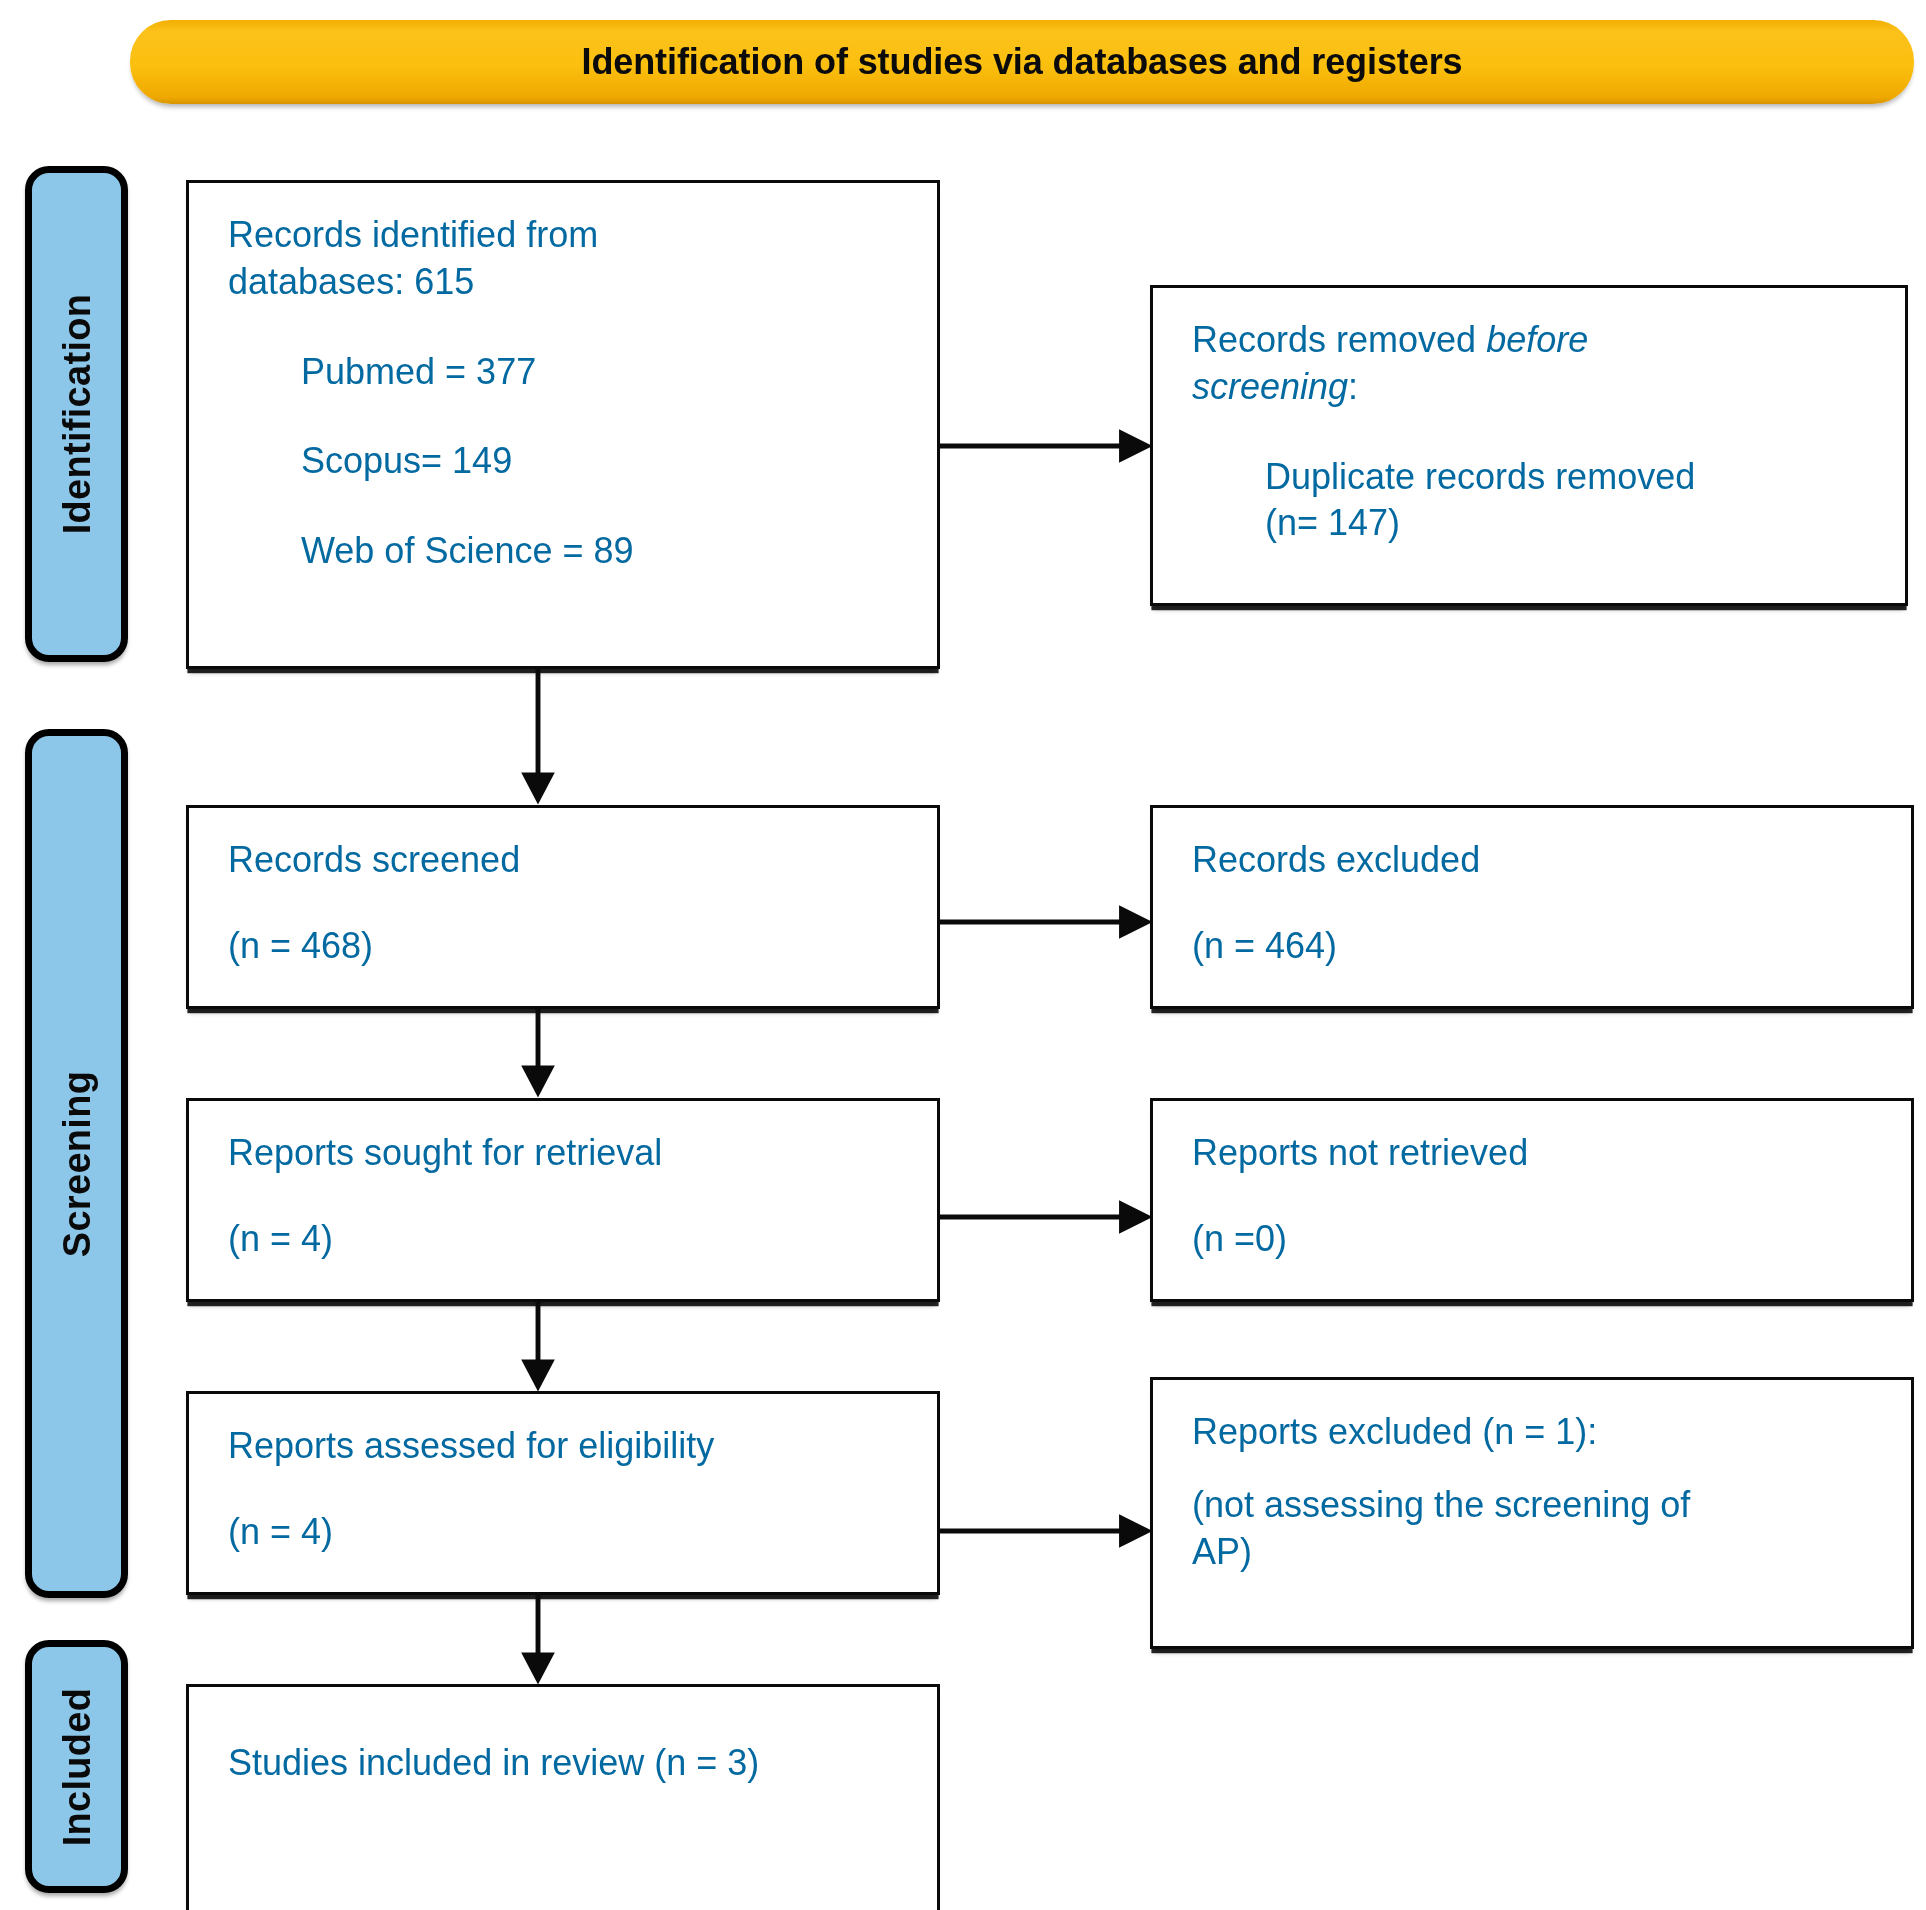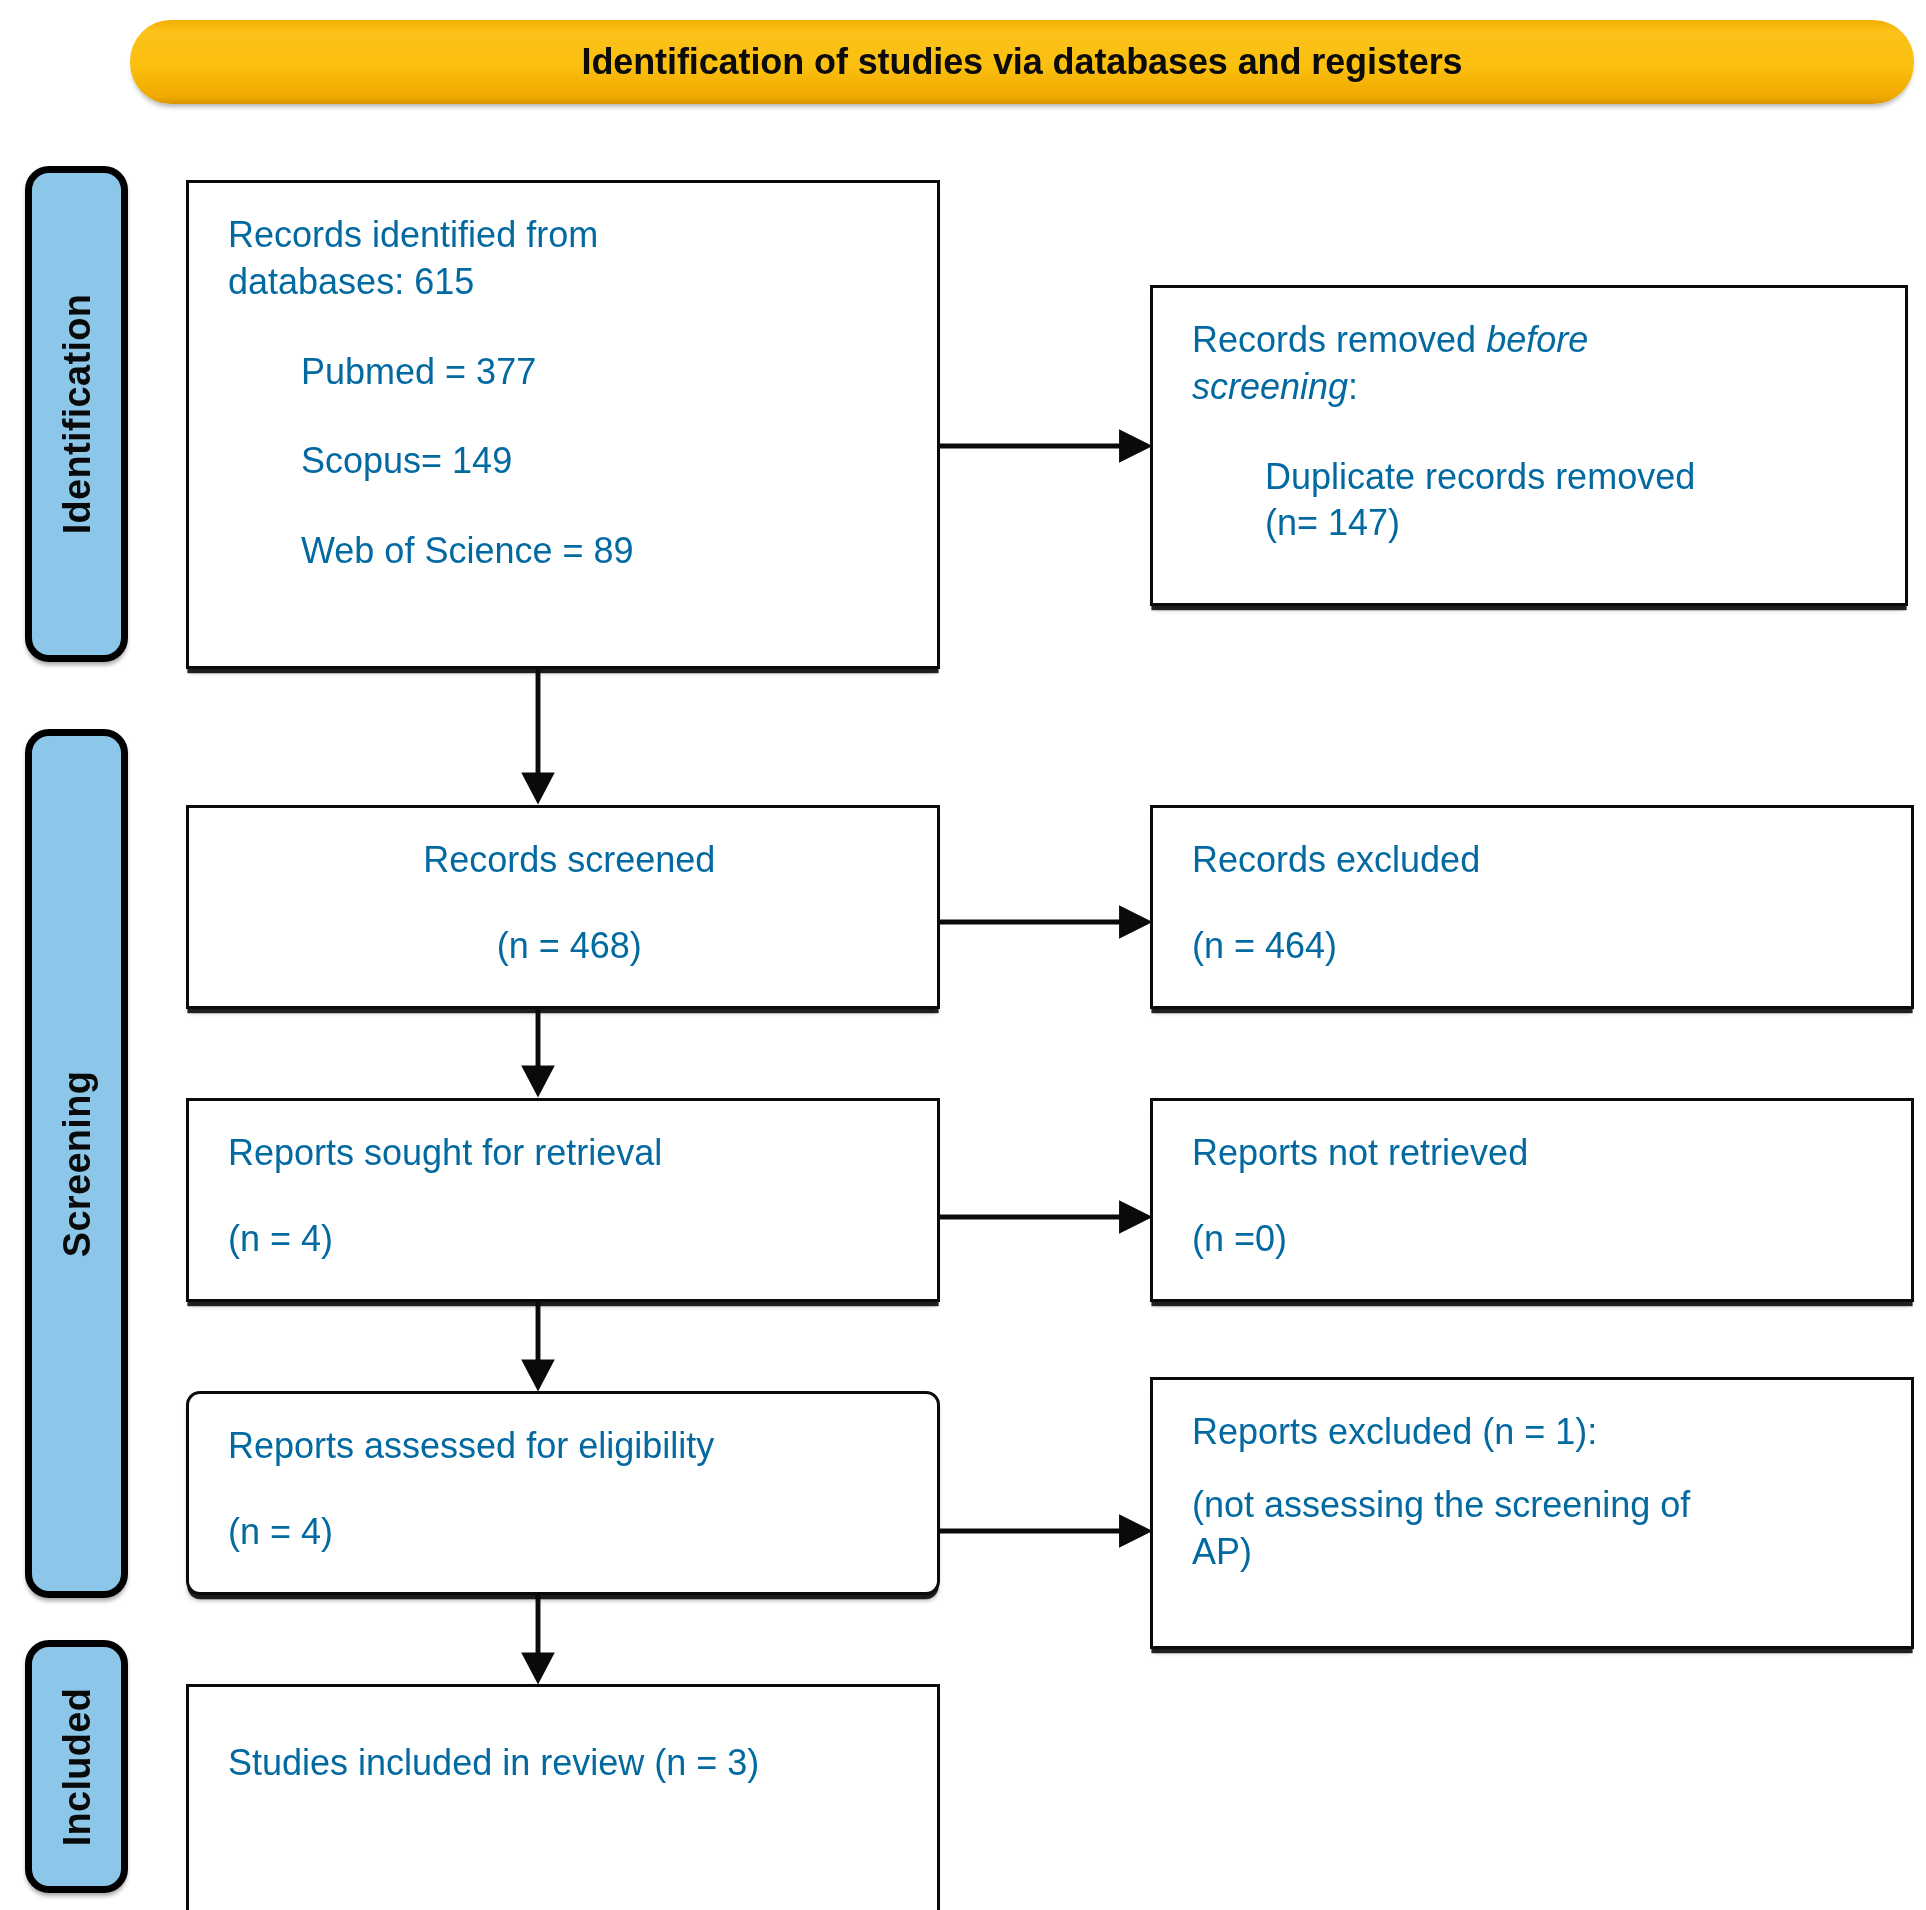--- a/index.html
+++ b/index.html
@@ -89,23 +89,23 @@
     padding-left: 73px;
     margin-top: 43px;
   }
   .flow-box p.tight {
     margin-top: 26.5px;
   }
   .flow-box em { font-style: italic; }
 
   
   #box-identified  { left: 186px; top: 180px;  width: 754px; height: 489px; }
-  #box-screened    { left: 186px; top: 805px; width: 754px; height: 204px; text-align: center; }
+  #box-screened    { left: 186px; top: 805px; width: 754px; height: 204px; }
   #box-sought      { left: 186px; top: 1098px; width: 754px; height: 204px; }
-  #box-assessed    { left: 186px; top: 1391px; width: 754px; height: 204px; border-radius: 14px; }
+  #box-assessed    { left: 186px; top: 1391px; width: 754px; height: 204px; }
   #box-included    { left: 186px; top: 1684px; width: 754px; height: 244px; }
 
   
   #box-removed     { left: 1150px; top: 285px;  width: 758px; height: 321px; }
   #box-excluded    { left: 1150px; top: 805px; width: 764px; height: 204px; }
   #box-notretr     { left: 1150px; top: 1098px; width: 764px; height: 204px; }
   #box-repexcluded { left: 1150px; top: 1377px; width: 764px; height: 272px; }
 
   
   .connector { position: absolute; }

